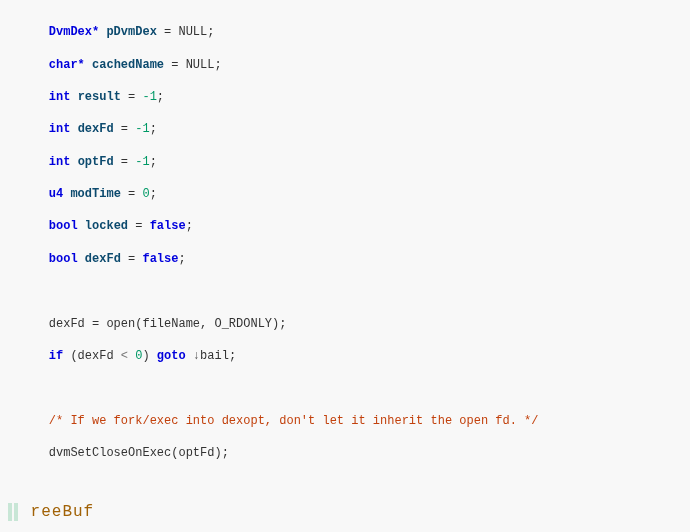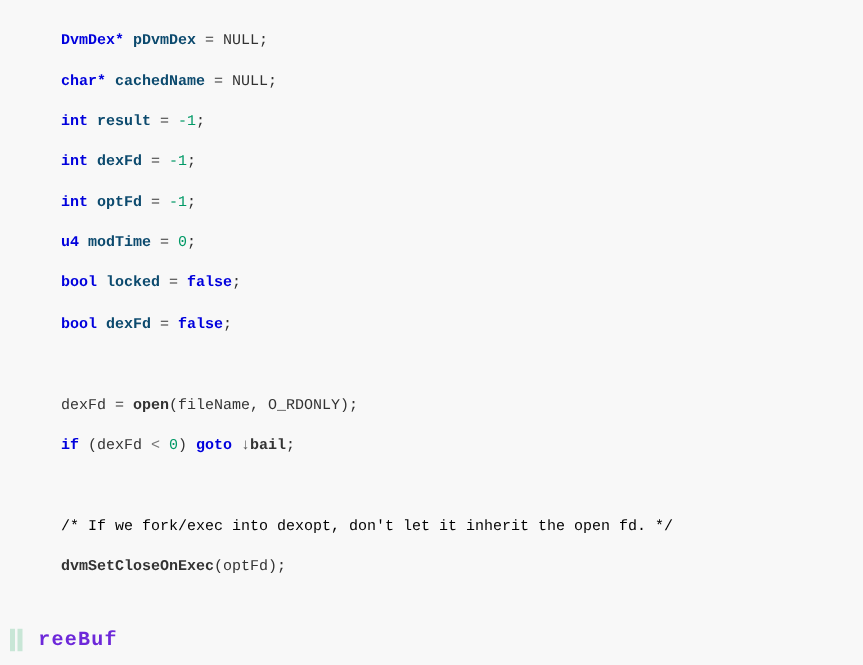--- a/index.html
+++ b/index.html
@@ -18,29 +18,29 @@
       tab-size: 4;
     }
     .code-line {
       white-space: pre;
     }
     .kw { color: #0000dd; font-weight: bold; }
     .type { color: #0000dd; font-weight: bold; text-align: right; }
     .nm { color: #0c4a6e; font-weight: bold; }
     .num { color: #009966; }
     .op { color: #777; }
-    .comment { color: #000000; }
-    .fn { color: #333; font-weight: bold; }
+    .comment { color: #c2410c; }
+    .fn { color: #333; font-weight: normal; }
     .arrow { color: #555; }
     .watermark {
       position: fixed;
       bottom: 8px;
       left: 8px;
-      color: #6d28d9;
-      font-weight: bold;
+      color: #a16207;
+      font-weight: normal;
       font-size: 16px;
       letter-spacing: 1px;
       pointer-events: none;
     }
     .watermark .bar {
       display:inline-block;
       width:4px;
       height:18px;
       background:#c8e6d6;
       margin-right:2px;

